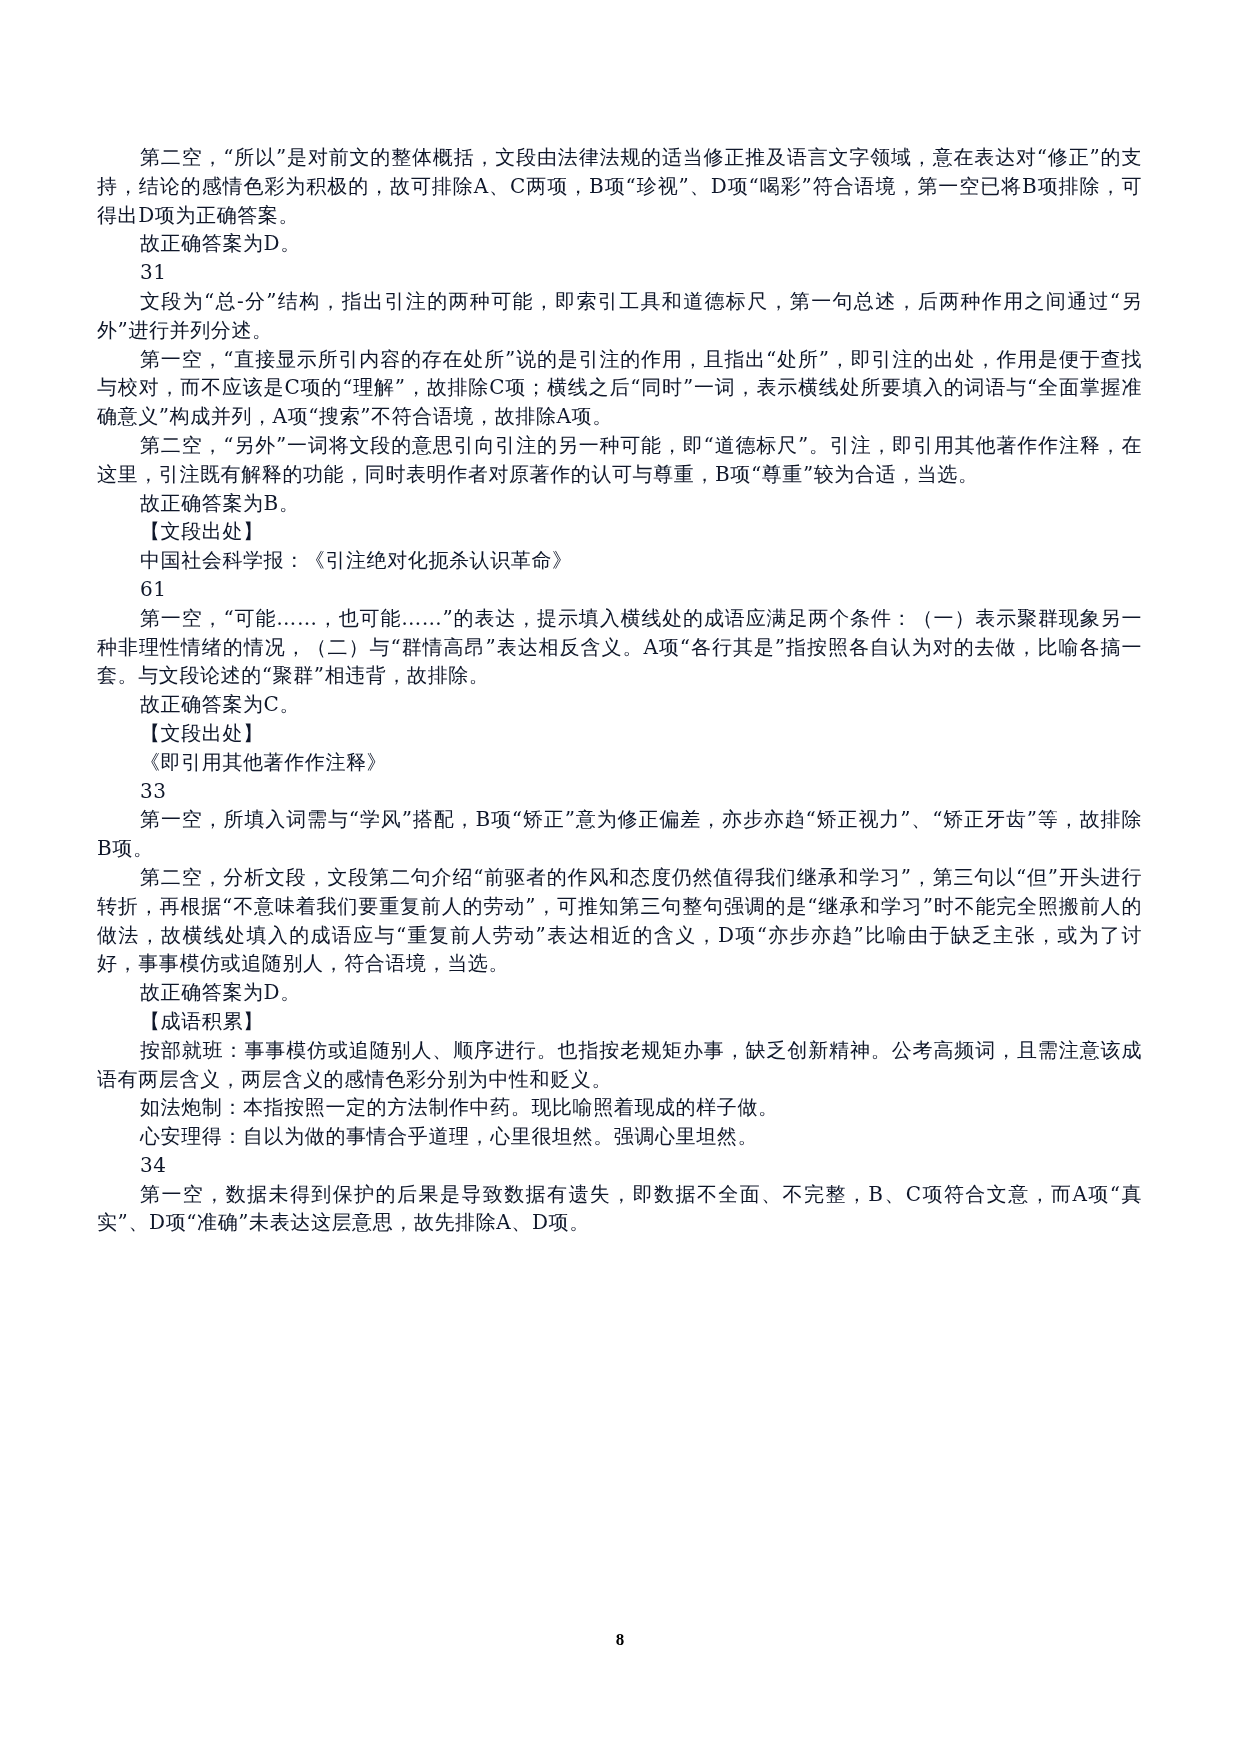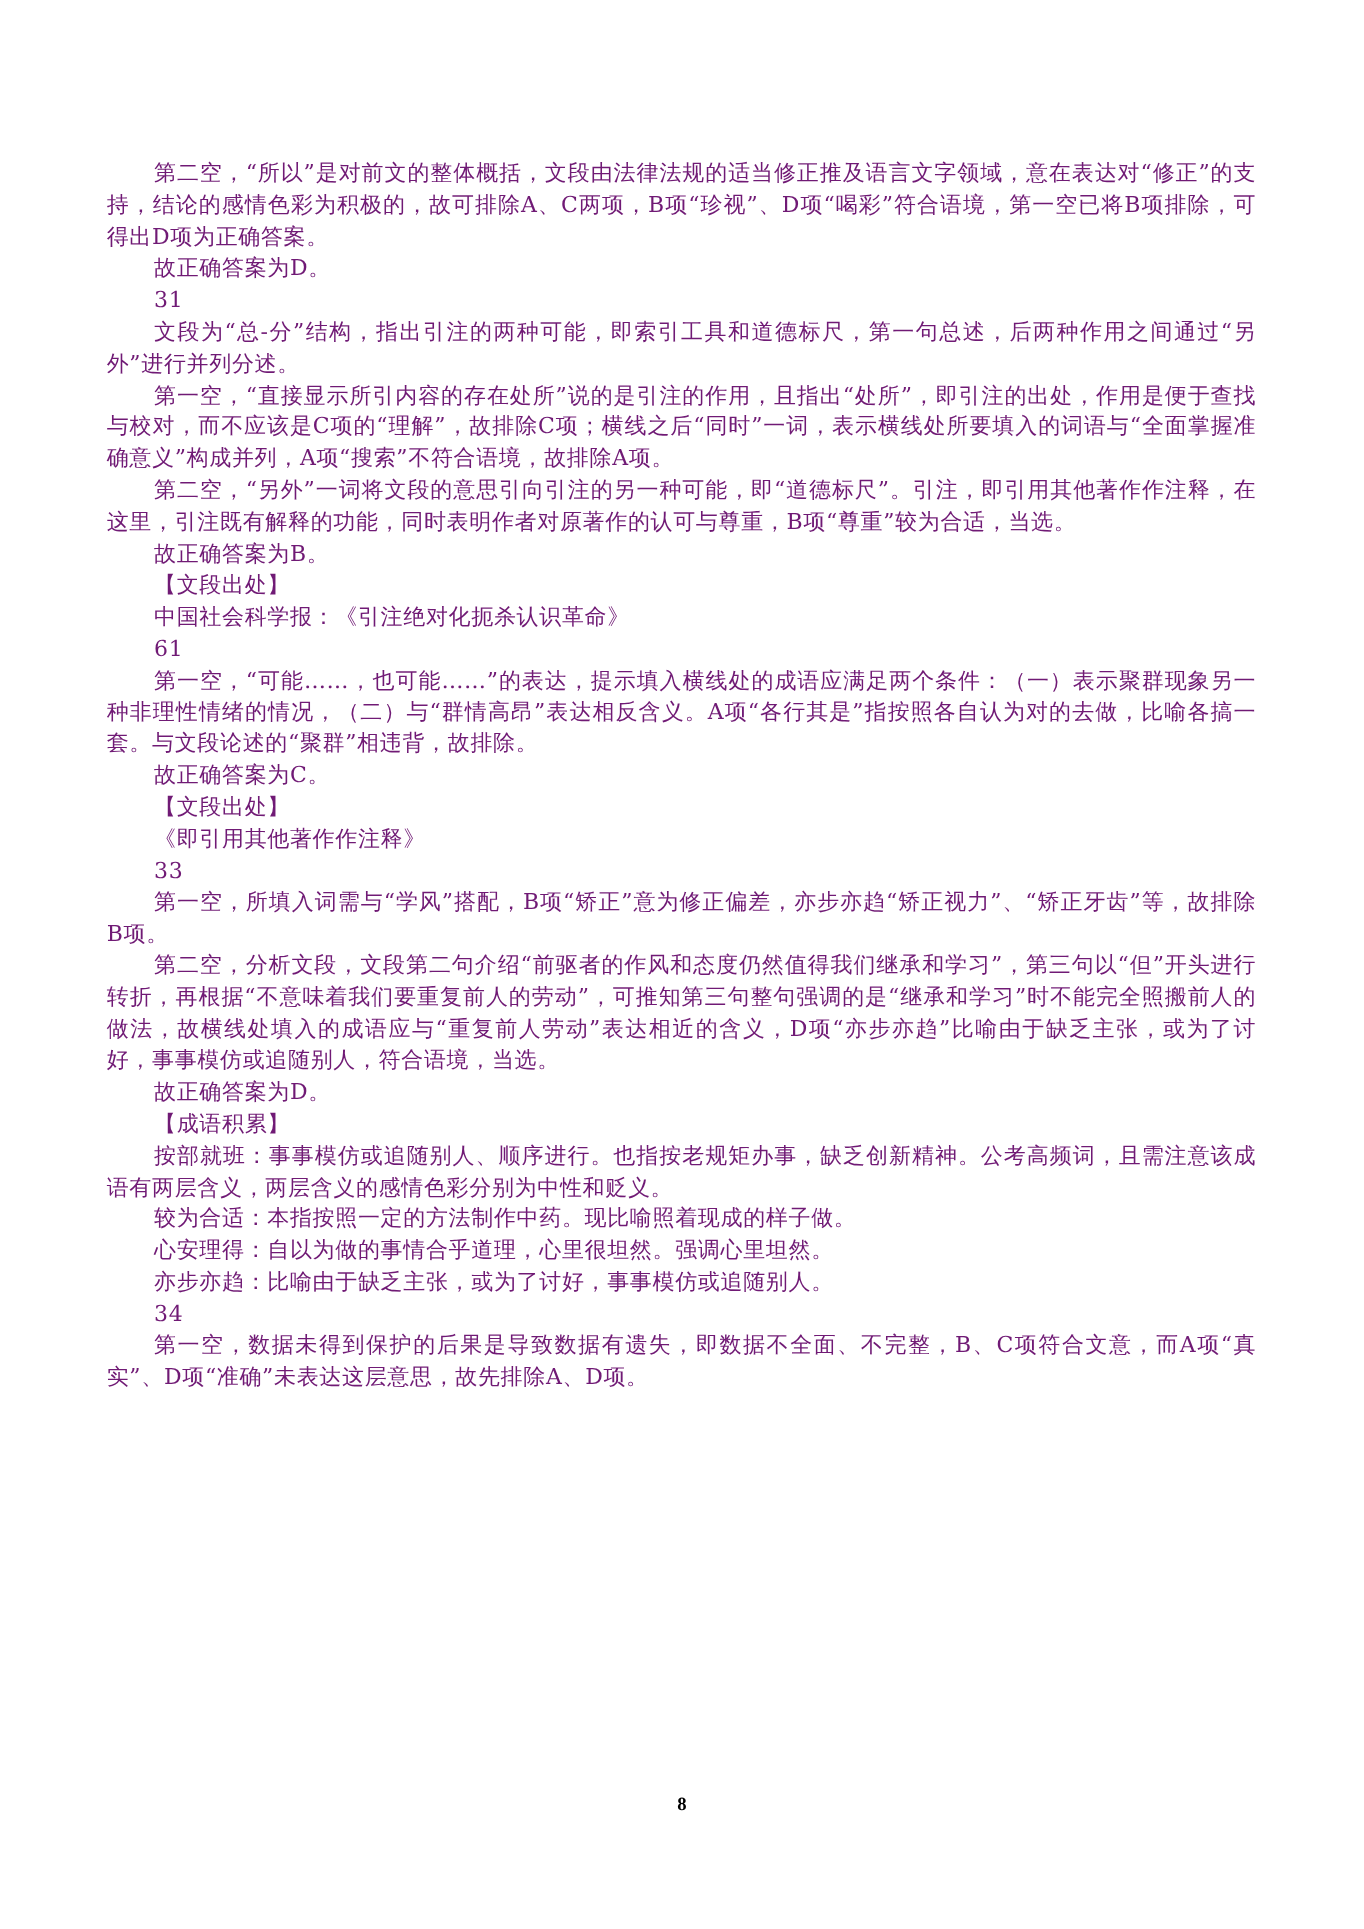--- a/index.html
+++ b/index.html
@@ -5,21 +5,21 @@
   html, body { margin: 0; padding: 0; background: #ffffff; }
   body { width: 1240px; height: 1754px; position: relative; overflow: hidden; }
   .page {
     position: absolute;
     left: 97px;
     top: 143px;
     width: 1045px;
     font-family: "DejaVu Serif", "Liberation Serif", serif;
     font-size: 20px;
     line-height: 28.8px;
-    color: #701a75;
+    color: #0f172a;
     text-align: justify;
     letter-spacing: 0.6px;
   }
   .p { margin: 0; text-indent: 2.15em; }
   .page-number {
     position: absolute;
     left: 0; width: 1240px;
     top: 1630px;
     text-align: center;
     font-family: "Liberation Serif", "DejaVu Serif", serif;
@@ -45,20 +45,19 @@
   <p class="p">第一空，“可能……，也可能……”的表达，提示填入横线处的成语应满足两个条件：（一）表示聚群现象另一种非理性情绪的情况，（二）与“群情高昂”表达相反含义。A项“各行其是”指按照各自认为对的去做，比喻各搞一套。与文段论述的“聚群”相违背，故排除。</p>
   <p class="p">故正确答案为C。</p>
   <p class="p">【文段出处】</p>
   <p class="p">《即引用其他著作作注释》</p>
   <p class="p">33</p>
   <p class="p">第一空，所填入词需与“学风”搭配，B项“矫正”意为修正偏差，亦步亦趋“矫正视力”、“矫正牙齿”等，故排除B项。</p>
   <p class="p">第二空，分析文段，文段第二句介绍“前驱者的作风和态度仍然值得我们继承和学习”，第三句以“但”开头进行转折，再根据“不意味着我们要重复前人的劳动”，可推知第三句整句强调的是“继承和学习”时不能完全照搬前人的做法，故横线处填入的成语应与“重复前人劳动”表达相近的含义，D项“亦步亦趋”比喻由于缺乏主张，或为了讨好，事事模仿或追随别人，符合语境，当选。</p>
   <p class="p">故正确答案为D。</p>
   <p class="p">【成语积累】</p>
   <p class="p">按部就班：事事模仿或追随别人、顺序进行。也指按老规矩办事，缺乏创新精神。公考高频词，且需注意该成语有两层含义，两层含义的感情色彩分别为中性和贬义。</p>
-  <p class="p">较为合适：本指按照一定的方法制作中药。现比喻照着现成的样子做。</p>
+  <p class="p">如法炮制：本指按照一定的方法制作中药。现比喻照着现成的样子做。</p>
   <p class="p">心安理得：自以为做的事情合乎道理，心里很坦然。强调心里坦然。</p>
-  <p class="p">亦步亦趋：比喻由于缺乏主张，或为了讨好，事事模仿或追随别人。</p>
   <p class="p">34</p>
   <p class="p">第一空，数据未得到保护的后果是导致数据有遗失，即数据不全面、不完整，B、C项符合文意，而A项“真实”、D项“准确”未表达这层意思，故先排除A、D项。</p>
 </div>
 
 <div class="page-number">8</div>
 
 </body></html>

